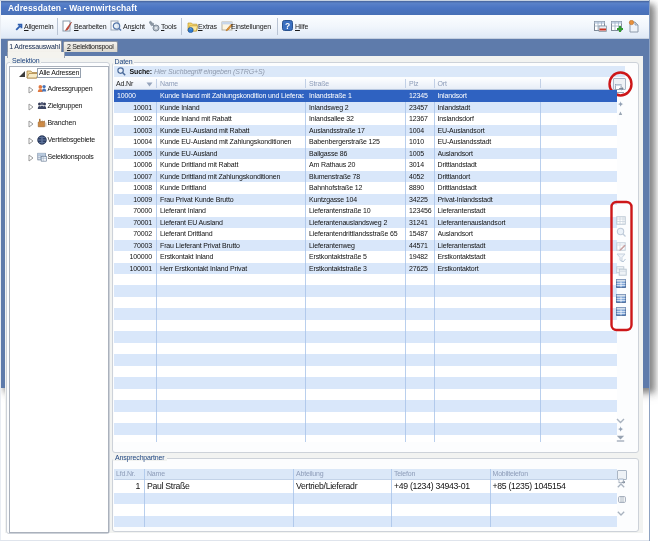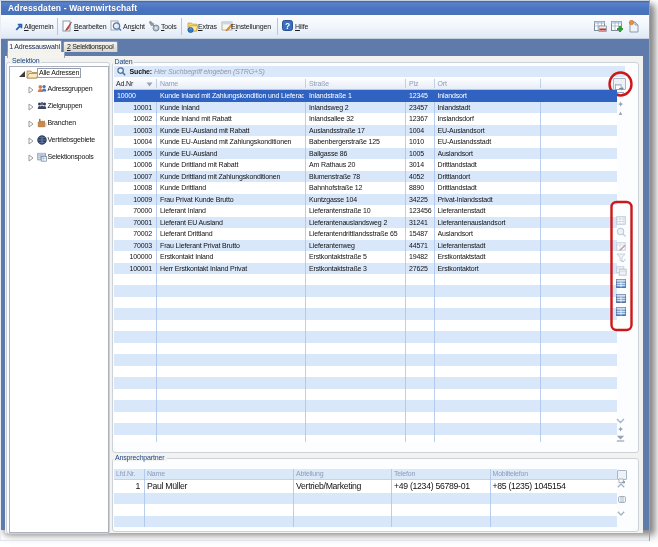--- a/index.html
+++ b/index.html
@@ -1,18 +1,18 @@
 <!DOCTYPE html>
 <html><head>
 <meta charset="utf-8">
 <style>
   html,body{margin:0;padding:0;}
   body{width:658px;height:547px;background:#ffffff;font-family:"Liberation Sans",sans-serif;position:relative;overflow:hidden;}
   .abs{position:absolute;}
-  #win{position:absolute;left:0;top:0;width:650px;height:530px;background:#5e7bab;box-shadow:4px 4px 6px rgba(100,100,100,.7),7px 7px 8px rgba(130,130,130,.35);}
+  #win{position:absolute;left:0;top:0;width:650px;height:388px;background:#5e7bab;box-shadow:4px 4px 6px rgba(100,100,100,.7),7px 7px 8px rgba(130,130,130,.35);}
   
   #title{position:absolute;left:1px;top:1px;right:1px;height:14px;
     background:linear-gradient(#45639c 0%,#5a82c9 15%,#4b75c3 50%,#4870b6 100%);
     color:#fff;font-size:8.5px;font-weight:bold;line-height:14px;letter-spacing:0.15px;white-space:nowrap;}
   #title span{margin-left:7px;}
   
   #menu{position:absolute;left:1px;top:15px;right:1px;height:23px;
     background:linear-gradient(#fbfdff 0%,#f1f6fc 50%,#dfe9f6 100%);border-bottom:1px solid #c3cedf;}
   .mi{position:absolute;top:0;height:23px;font-size:7px;letter-spacing:-0.15px;color:#1a1a1a;line-height:23px;white-space:nowrap;}
   .msep{position:absolute;top:3px;width:1px;height:17px;background:#b9c4d4;}
@@ -341,23 +341,23 @@
   <div id="btable">
     <div class="abs" style="left:114px;top:468.5px;width:502.5px;height:10.5px;background:#dbe8f8;border-bottom:1px solid #c3d3e8;">
       <div class="abs btext" style="left:2px;top:0;height:10.5px;line-height:10.5px;color:#8d9cb8;">Lfd.Nr.</div>
       <div class="abs btext" style="left:33px;top:0;height:10.5px;line-height:10.5px;color:#8d9cb8;">Name</div>
       <div class="abs btext" style="left:182px;top:0;height:10.5px;line-height:10.5px;color:#8d9cb8;">Abteilung</div>
       <div class="abs btext" style="left:280px;top:0;height:10.5px;line-height:10.5px;color:#8d9cb8;">Telefon</div>
       <div class="abs btext" style="left:378.5px;top:0;height:10.5px;line-height:10.5px;color:#8d9cb8;">Mobiltelefon</div>
     </div>
     <div class="abs" style="left:114px;top:479.5px;width:502.5px;height:13.5px;line-height:13.5px;background:#fff;color:#111;font-size:8.7px;letter-spacing:-0.3px;white-space:nowrap;">
       <span class="abs" style="left:0;width:26px;text-align:right;">1</span>
-      <span class="abs" style="left:33px;">Paul Müller</span>
-      <span class="abs" style="left:182px;">Vertrieb/Marketing</span>
-      <span class="abs" style="left:280px;">+49 (1234) 56789-01</span>
+      <span class="abs" style="left:33px;">Paul Straße</span>
+      <span class="abs" style="left:182px;">Vertrieb/Lieferadr</span>
+      <span class="abs" style="left:280px;">+49 (1234) 34943-01</span>
       <span class="abs" style="left:378.5px;">+85 (1235) 1045154</span>
     </div>
     <div class="abs" style="left:114px;top:493px;width:502.5px;height:11.4px;background:#d9e7fa;"></div>
     <div class="abs" style="left:114px;top:504.4px;width:502.5px;height:11.4px;background:#fff;"></div>
     <div class="abs" style="left:114px;top:515.8px;width:502.5px;height:11.4px;background:#d9e7fa;"></div>
     <div class="vsep" style="left:143.6px;top:468.5px;height:58.7px;"></div>
     <div class="vsep" style="left:293px;top:468.5px;height:58.7px;"></div>
     <div class="vsep" style="left:391px;top:468.5px;height:58.7px;"></div>
     <div class="vsep" style="left:489.8px;top:468.5px;height:58.7px;"></div>
   </div>

